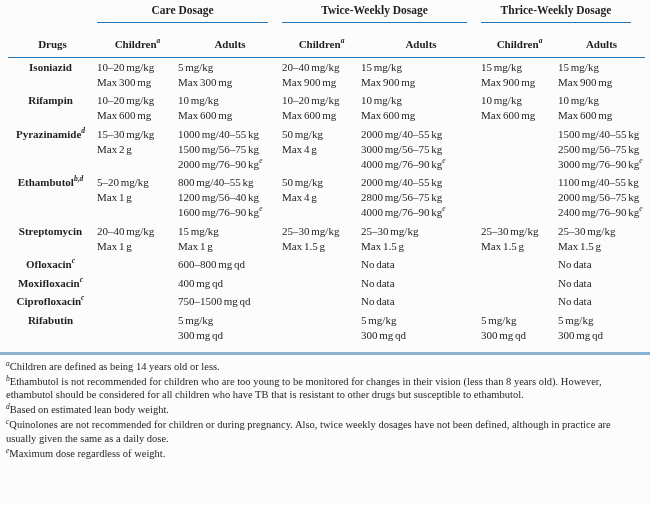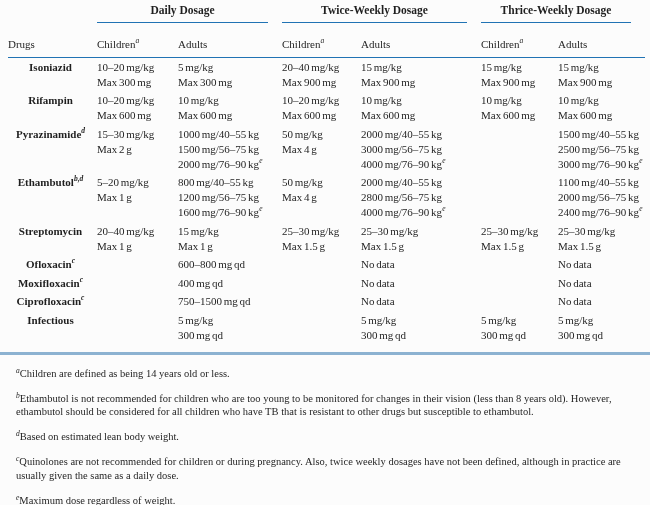--- a/index.html
+++ b/index.html
@@ -22,46 +22,47 @@
   .group-underline {
     border-bottom: 1.5px solid #2173b4;
     margin-right: 14px;
     text-align: center;
     padding-bottom: 5px;
     font-weight: bold;
     font-size: 11.5px;
     line-height: 13px;
   }
   .sub-row th {
-    font-weight: normal;
+    font-weight: bold;
     font-size: 11px;
     line-height: 13px;
     padding: 15px 0 6px;
     border-bottom: 1.5px solid #2173b4;
     vertical-align: bottom;
+    text-align: center;
   }
   tbody th, tbody td {
     font-size: 11px;
     line-height: 15px;
     padding: 1.5px 4px 2px 0;
     word-spacing: -1px;
   }
   tbody th { font-weight: bold; word-spacing: 0; text-align: center; }
   sup { font-style: italic; font-size: 7.5px; line-height: 0; }
   .cell-line { white-space: nowrap; }
   .footer-rule {
     border: 0; border-top: 3px solid #8cb2d1;
     margin: 7px 0 5px 0;
   }
   .notes {
     padding: 0 6px 0 4px;
     font-size: 10.5px;
     line-height: 13.2px;
   }
-  .footnote { margin: 12px; }
+  .footnote { margin: 2px; }
   .source-note { margin: 4px 0 0 0; }
 </style>
 </head>
 <body>
 
 <div class="page">
   <div class="table-wrap">
     <table>
       <colgroup>
         <col style="width:89px">
@@ -69,21 +70,21 @@
           <col style="width:104px">
         <col style="width:79px">
           <col style="width:120px">
           <col style="width:77px">
           <col style="width:87px">
       </colgroup>
       <thead>
         <tr class="group-row">
           <th></th>
           <th colspan="2">
-            <div class="group-underline">Daily Dosage</div>
+            <div class="group-underline">Care Dosage</div>
           </th>
           <th colspan="2">
             <div class="group-underline">Twice-Weekly Dosage</div>
           </th>
           <th colspan="2">
             <div class="group-underline">Thrice-Weekly Dosage</div>
           </th>
         </tr>
         <tr class="sub-row">
           <th>Drugs</th>
@@ -178,21 +179,21 @@
             </td>
           </tr>
           <tr>
             <th>Ethambutol<sup>b,d</sup></th>
             <td>
               <div class="cell-line">5–20 mg/kg</div>
               <div class="cell-line">Max 1 g</div>
             </td>
             <td>
               <div class="cell-line">800 mg/40–55 kg</div>
-              <div class="cell-line">1200 mg/56–75 kg</div>
+              <div class="cell-line">1200 mg/56–40 kg</div>
               <div class="cell-line">1600 mg/76–90 kg<sup>e</sup></div>
             </td>
             <td>
               <div class="cell-line">50 mg/kg</div>
               <div class="cell-line">Max 4 g</div>
             </td>
             <td>
               <div class="cell-line">2000 mg/40–55 kg</div>
               <div class="cell-line">2800 mg/56–75 kg</div>
               <div class="cell-line">4000 mg/76–90 kg<sup>e</sup></div>
@@ -270,21 +271,21 @@
             <td></td>
             <td>
               <div class="cell-line">No data</div>
             </td>
             <td></td>
             <td>
               <div class="cell-line">No data</div>
             </td>
           </tr>
           <tr>
-            <th>Infectious</th>
+            <th>Rifabutin</th>
             <td></td>
             <td>
               <div class="cell-line">5 mg/kg</div>
               <div class="cell-line">300 mg qd</div>
             </td>
             <td></td>
             <td>
               <div class="cell-line">5 mg/kg</div>
               <div class="cell-line">300 mg qd</div>
             </td>

